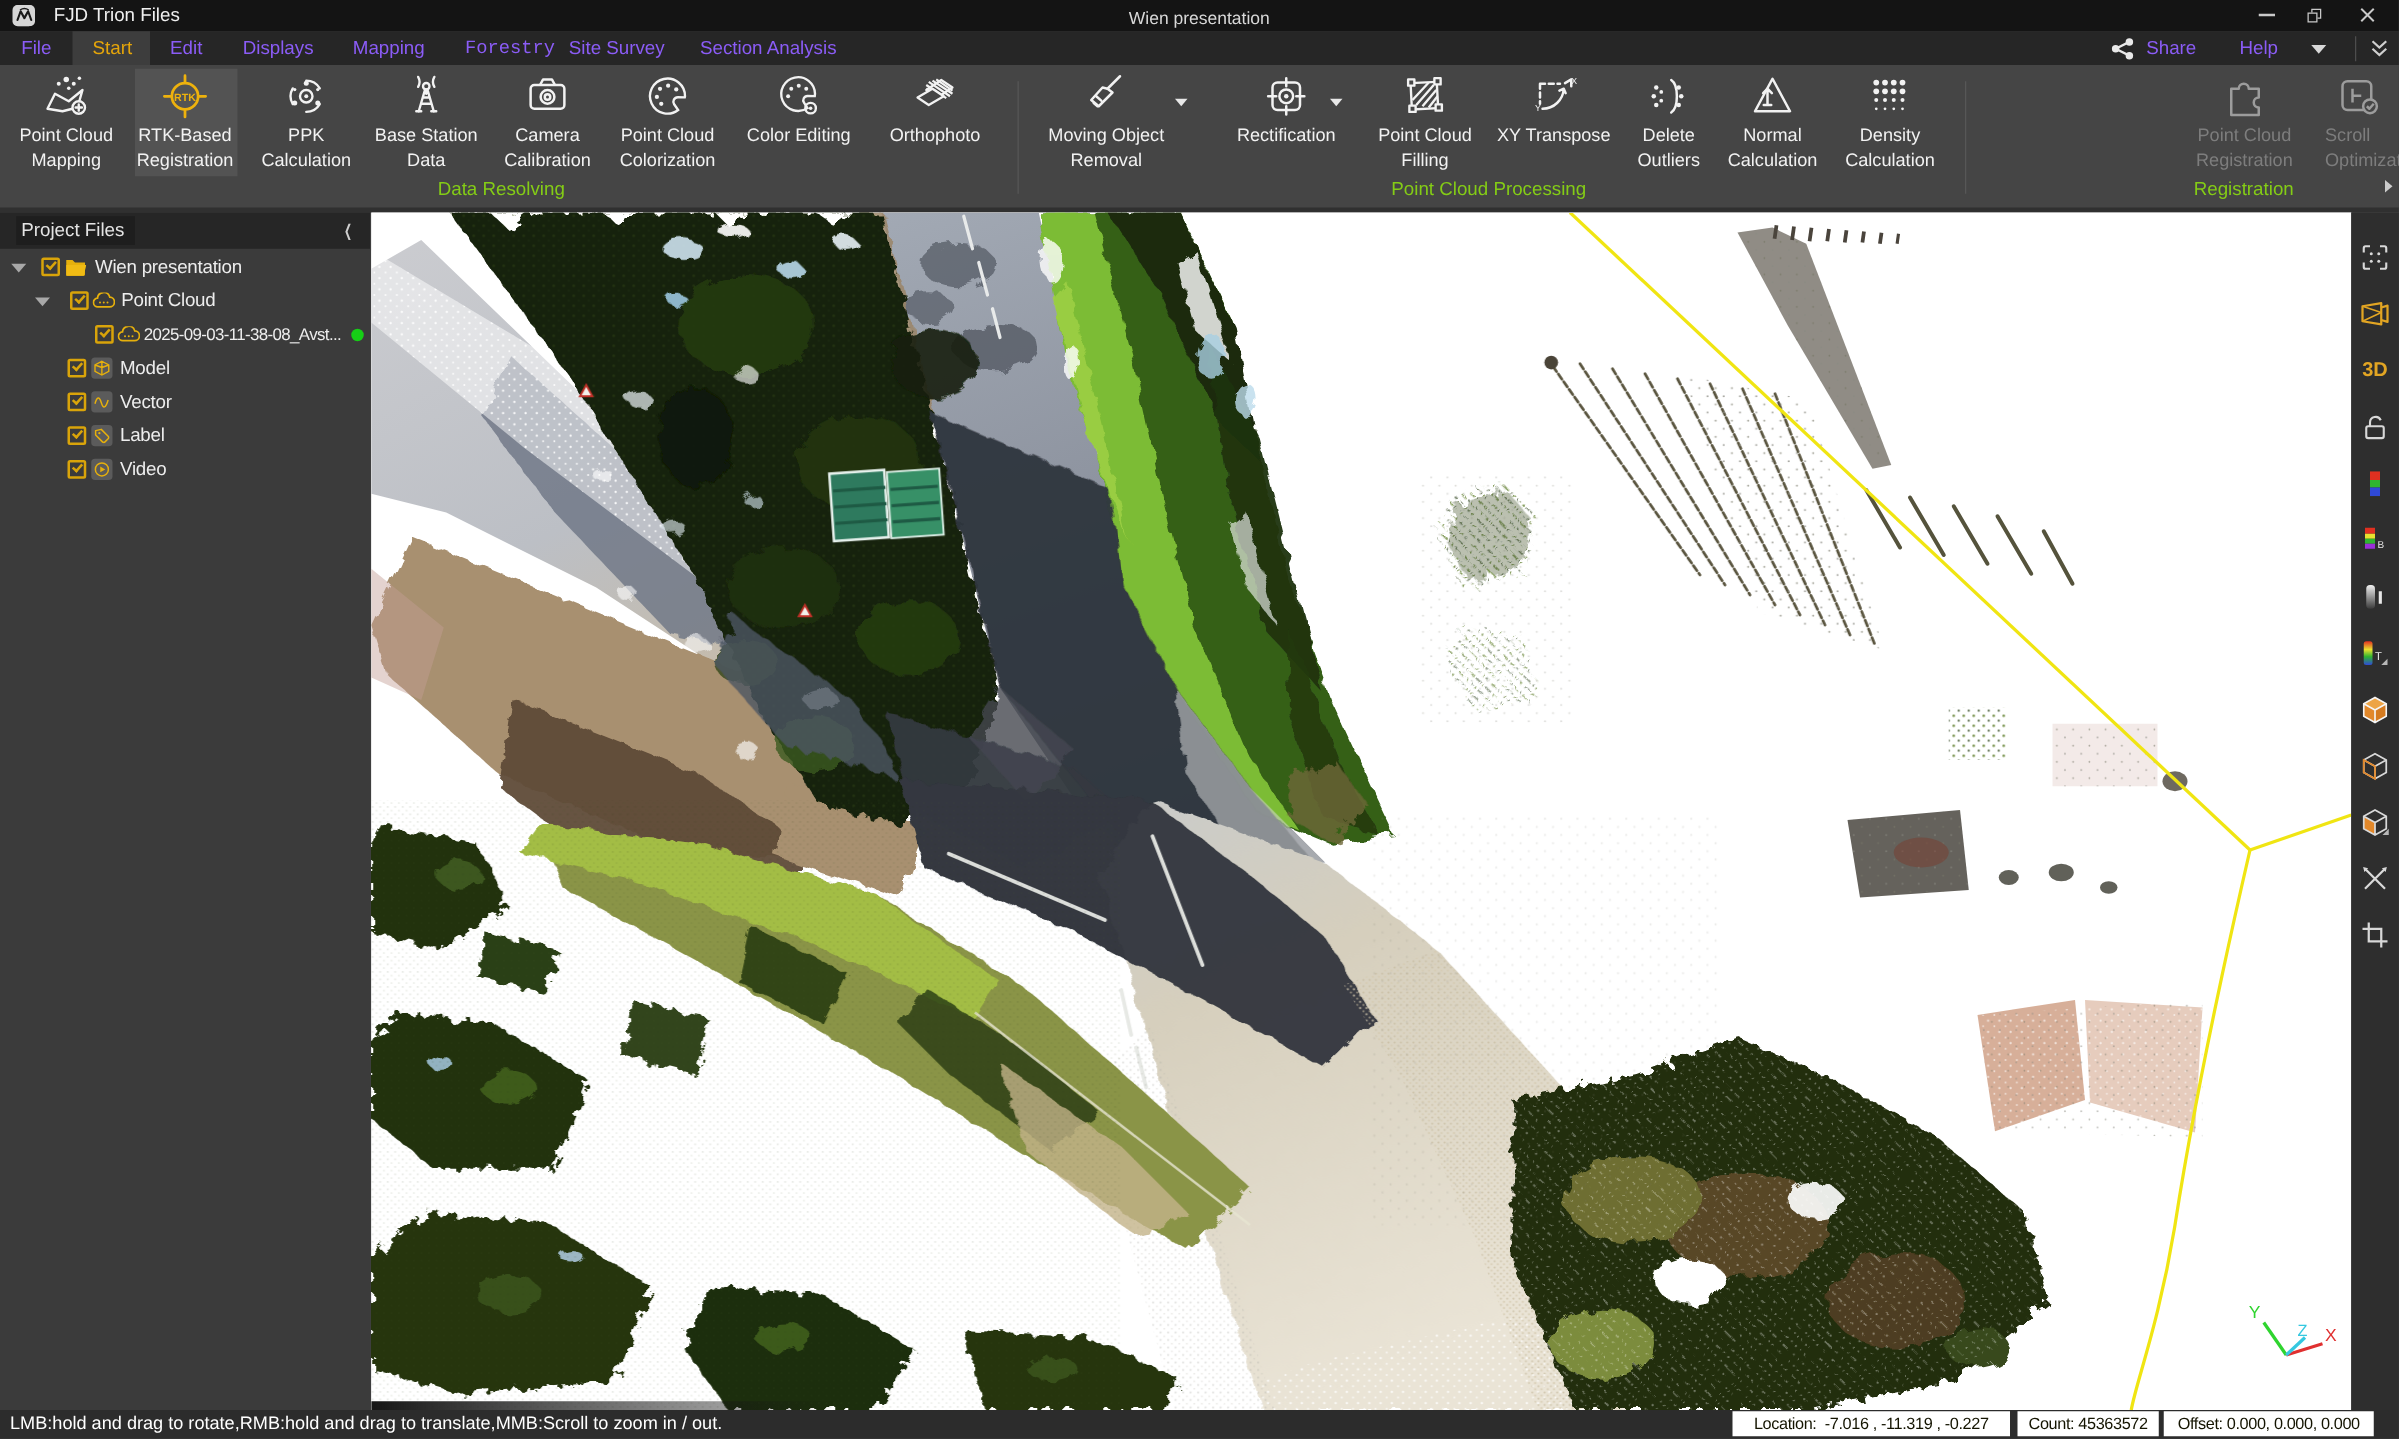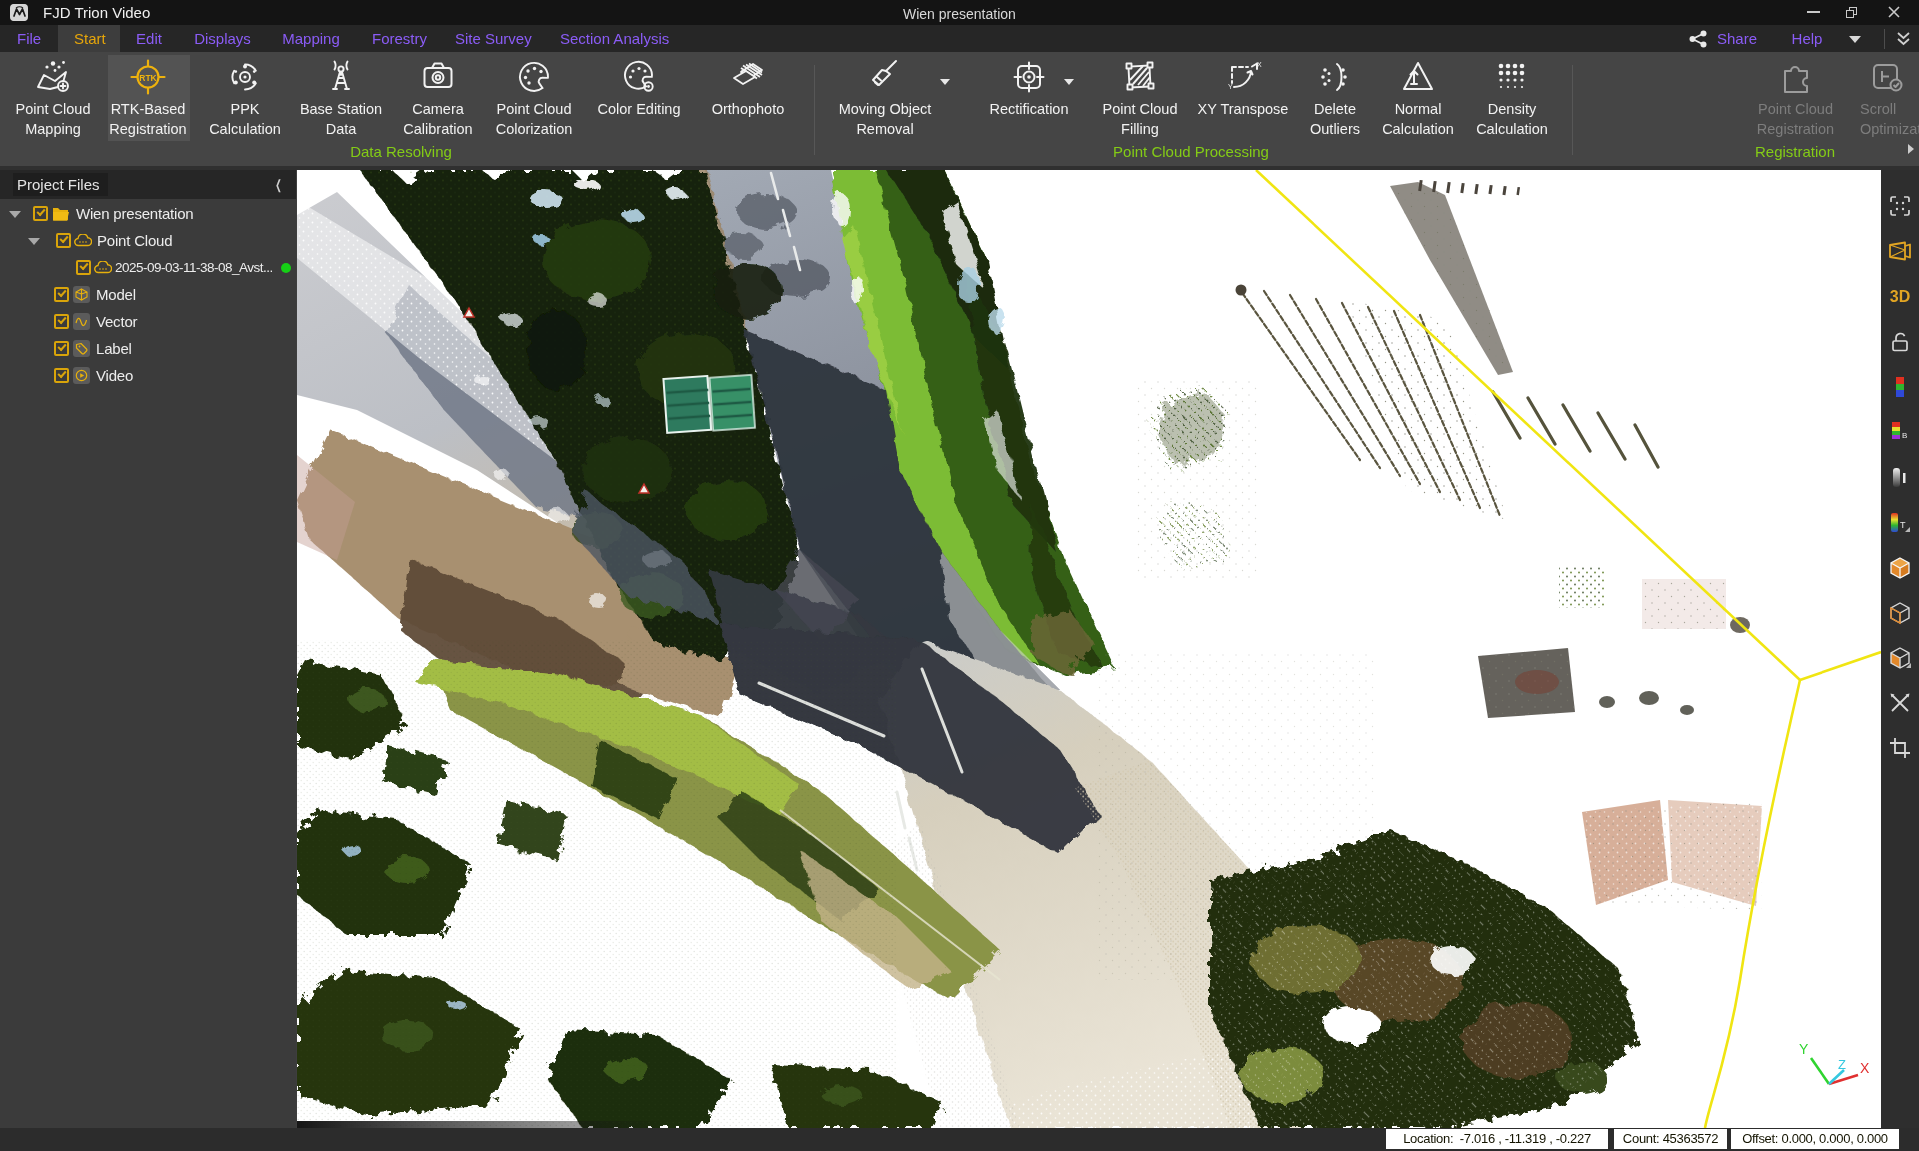--- a/index.html
+++ b/index.html
@@ -30,42 +30,42 @@
 #righttb { position:absolute; left:1881px; top:170px; width:38px; height:958px; background:#2e2e2e; }
 .rt { position:absolute; left:0; width:38px; height:30px; display:flex; align-items:center; justify-content:center; }
 #statusbar { position:absolute; left:0; top:1128px; width:1919px; height:23px; background:#2c2c2c; color:#ffffff; font-size:14.5px; }
 #statustext { position:absolute; left:8px; top:3px; }
 .ybox { position:absolute; top:1px; height:20px; background:#ffffff; color:#141400; font-size:13px; letter-spacing:-0.3px; line-height:20px; text-align:center; white-space:nowrap; overflow:hidden; }
 </style>
 </head>
 <body>
 <div id="titlebar">
   <div id="logo"></div>
-  <div id="apptitle">FJD Trion Video</div>
+  <div id="apptitle">FJD Trion Files</div>
   <div id="doctitle">Wien presentation</div>
   <svg style="position:absolute;left:11px;top:4px;" width="17" height="17" viewBox="0 0 17 17">
       <rect width="17" height="17" rx="4" fill="#d6d6d6"></rect>
       <path d="M3,12 L5.5,5 L8.5,10.5 L11.5,5 L14,12" fill="none" stroke="#1a1a1a" stroke-width="1.7" stroke-linejoin="round" stroke-linecap="round"></path>
       <path d="M5,4 q3.5,-2.5 7,0" fill="none" stroke="#1a1a1a" stroke-width="1.1"></path>
     </svg>
   <div style="position:absolute;left:1807px;top:11px;width:13px;height:2px;background:#c9c9c9;"></div>
   <div style="position:absolute;left:1849px;top:7px;width:8px;height:8px;border:1.5px solid #c9c9c9;"></div>
   <div style="position:absolute;left:1846px;top:10px;width:8px;height:8px;border:1.5px solid #c9c9c9;background:#141414;"></div>
   <svg style="position:absolute;left:1888px;top:6px;" width="12" height="12" viewBox="0 0 12 12">
       <path d="M1,1 L11,11 M11,1 L1,11" stroke="#c9c9c9" stroke-width="1.6"></path>
     </svg>
 </div>
 <div id="menubar">
   <div id="starttab"></div>
   <div class="menu" style="left:17px;width:24px;">File</div>
   <div class="menu" style="left:74px;width:31px;color:#e5a50a;">Start</div>
   <div class="menu" style="left:135px;width:28px;">Edit</div>
   <div class="menu" style="left:194px;width:57px;">Displays</div>
   <div class="menu" style="left:281px;width:60px;">Mapping</div>
-  <div class="menu" style="left:372px;width:54px;">Forestry</div>
+  <div class="menu" style="left:372px;width:54px;font-family:Liberation Mono, monospace;">Forestry</div>
   <div class="menu" style="left:455px;width:76px;">Site Survey</div>
   <div class="menu" style="left:560px;width:106px;">Section Analysis</div>
   <svg style="position:absolute;left:1689px;top:5px;" width="19" height="18" viewBox="0 0 19 18" fill="#e9e9e9">
       <circle cx="14.5" cy="3.5" r="3"></circle>
       <circle cx="3.5" cy="9" r="3"></circle>
       <circle cx="14.5" cy="14.5" r="3"></circle>
       <path d="M3.5,9 L14.5,3.5 M3.5,9 L14.5,14.5" stroke="#e9e9e9" stroke-width="1.8"></path>
     </svg>
   <div class="menu" style="left:1717px;width:40px;">Share</div>
   <div class="menu" style="left:1791px;width:32px;">Help</div>
@@ -699,16 +699,17 @@
         <path d="M1.5,1.5 l4,1 l-3,3 Z M20.5,1.5 l-4,1 l3,3 Z" fill="#d8d8d8" stroke="none"></path>
       </svg>
     </div>
 <div class="rt" style="top:563px;">
       <svg width="22" height="22" viewBox="0 0 22 22" fill="none" stroke="#d8d8d8" stroke-width="1.8">
         <path d="M6,1 V16 H21 M1,6 H16 V21"></path>
       </svg>
     </div>
 </div>
 <div id="statusbar">
+  <div id="statustext">LMB:hold and drag to rotate,RMB:hold and drag to translate,MMB:Scroll to zoom in / out.</div>
   <div class="ybox" style="left:1386px;width:222px;">Location:&nbsp; -7.016 , -11.319 , -0.227</div>
   <div class="ybox" style="left:1614px;width:113px;">Count: 45363572</div>
   <div class="ybox" style="left:1731px;width:168px;">Offset: 0.000, 0.000, 0.000</div>
 </div>
 
 </body></html>

